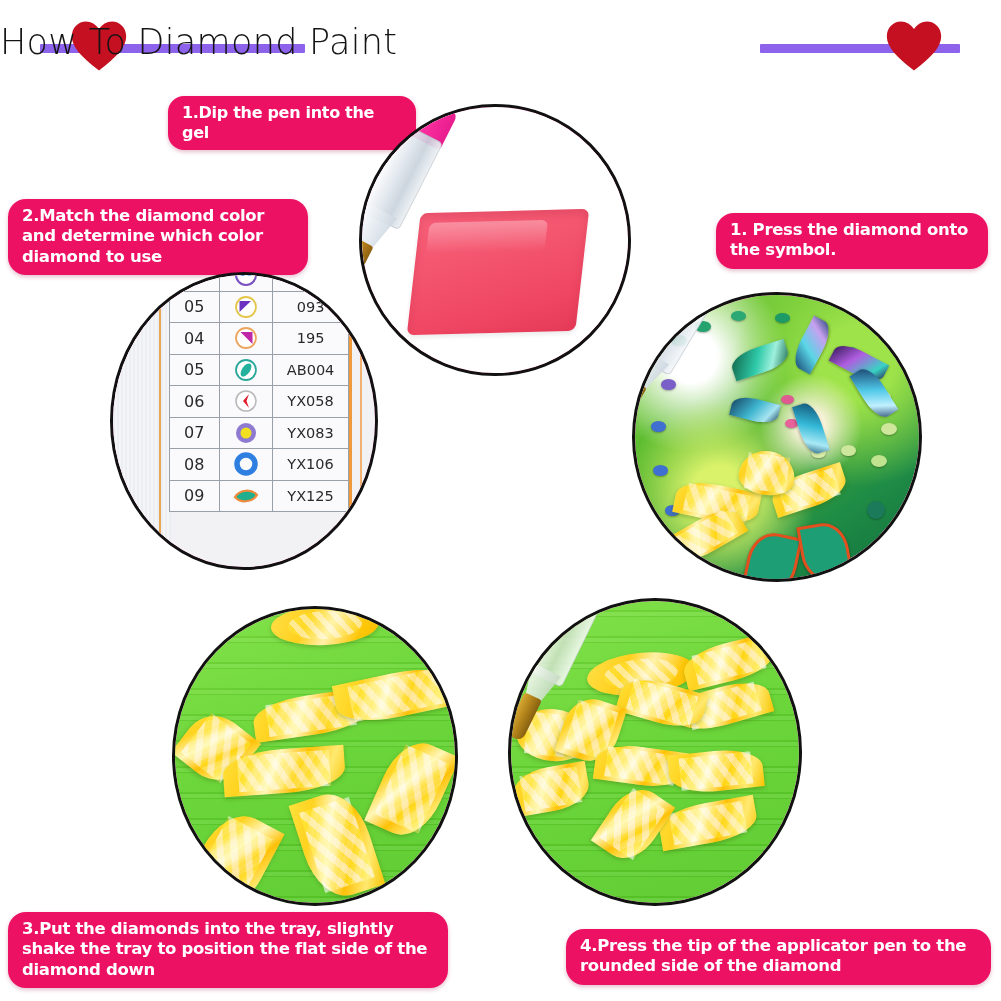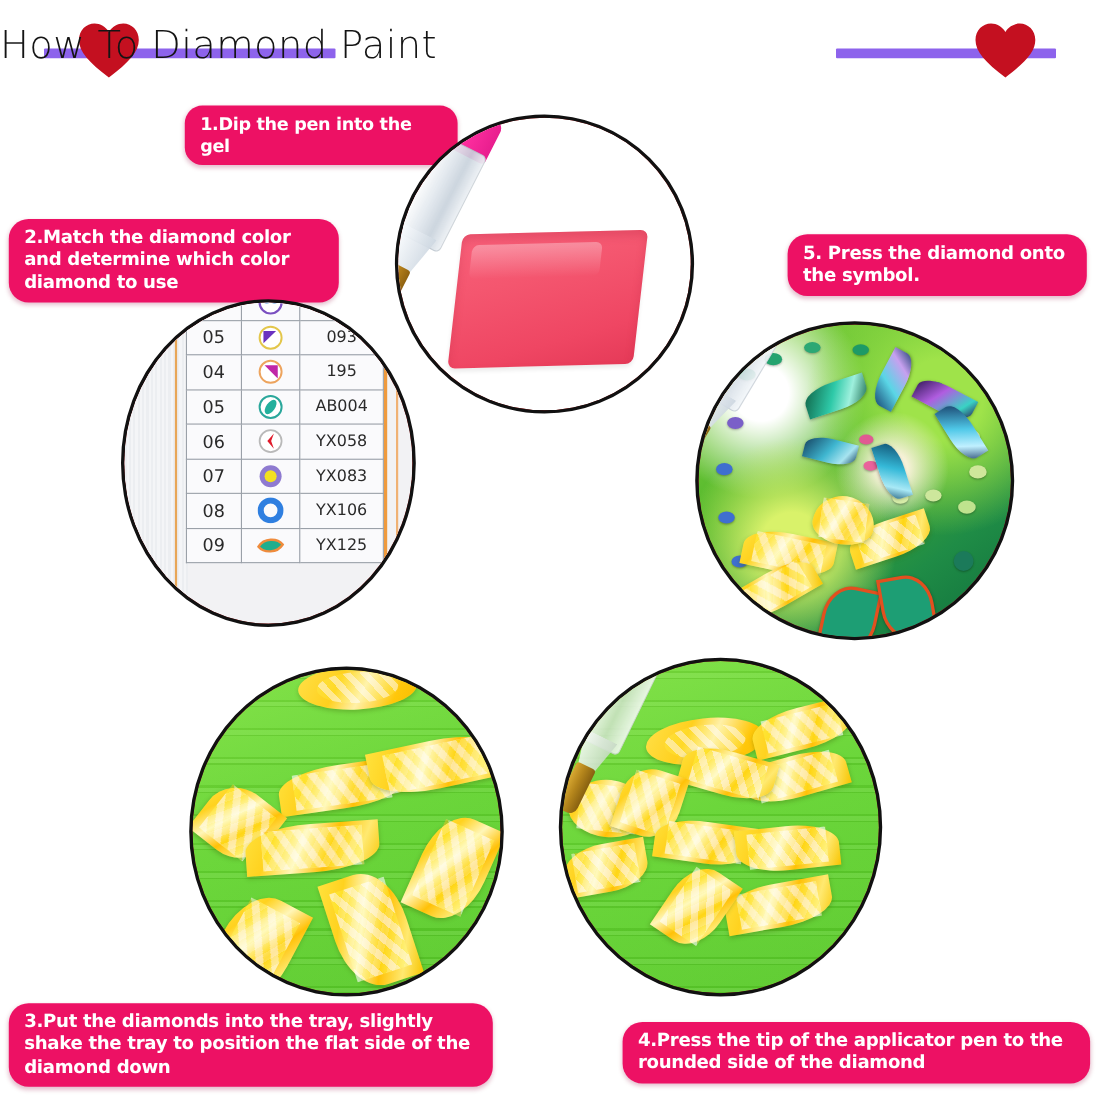--- a/index.html
+++ b/index.html
@@ -38,21 +38,21 @@
   }
   #cal1{left:168px;top:96px;width:248px;border-radius:16px;font-size:16px;}
   #cal2{left:8px;top:199px;width:300px;}
   #cal5{left:716px;top:213px;width:272px;}
   #cal3{left:8px;top:912px;width:440px;}
   #cal4{left:566px;top:929px;width:425px;}
 
   
   .circle{
     position:absolute;border-radius:50%;
-    border:3.5px solid #111111;overflow:hidden;background:#7f1d1d;
+    border:3.5px solid #111111;overflow:hidden;background:#f9a8d4;
     box-sizing:border-box;
   }
   .circle .inner{position:absolute;inset:0;border-radius:50%;overflow:hidden;}
 
   #c1{left:359px;top:104px;width:272px;height:272px;}
   #c2{left:110px;top:272px;width:268px;height:298px;}
   #c5{left:632px;top:292px;width:290px;height:290px;}
   #c3{left:172px;top:606px;width:286px;height:300px;}
   #c4{left:508px;top:598px;width:294px;height:308px;}
 
@@ -312,21 +312,21 @@
                   </span>
                 </td>
             <td class="code">YX125</td>
           </tr>
         </tbody>
           </table>
       </div>
     </div>
   </div>
 
-  <div class="callout" id="cal5">5.  Press the diamond onto the symbol.</div>
+  <div class="callout" id="cal5">1.  Press the diamond onto the symbol.</div>
 
   <div class="circle" id="c5">
     <div class="inner">
       <div class="mandala"></div>
 
       <div class="dot" style="left:36px;top:40px;width:16px;height:11px;background:#1f9e6a;"></div>
       <div class="dot" style="left:60px;top:26px;width:16px;height:11px;background:#25a36f;"></div>
       <div class="dot" style="left:96px;top:16px;width:15px;height:10px;background:#2ba874;"></div>
       <div class="dot" style="left:140px;top:18px;width:15px;height:10px;background:#1d9a66;"></div>
       <div class="dot" style="left:176px;top:30px;width:15px;height:10px;background:#2aa571;"></div>

